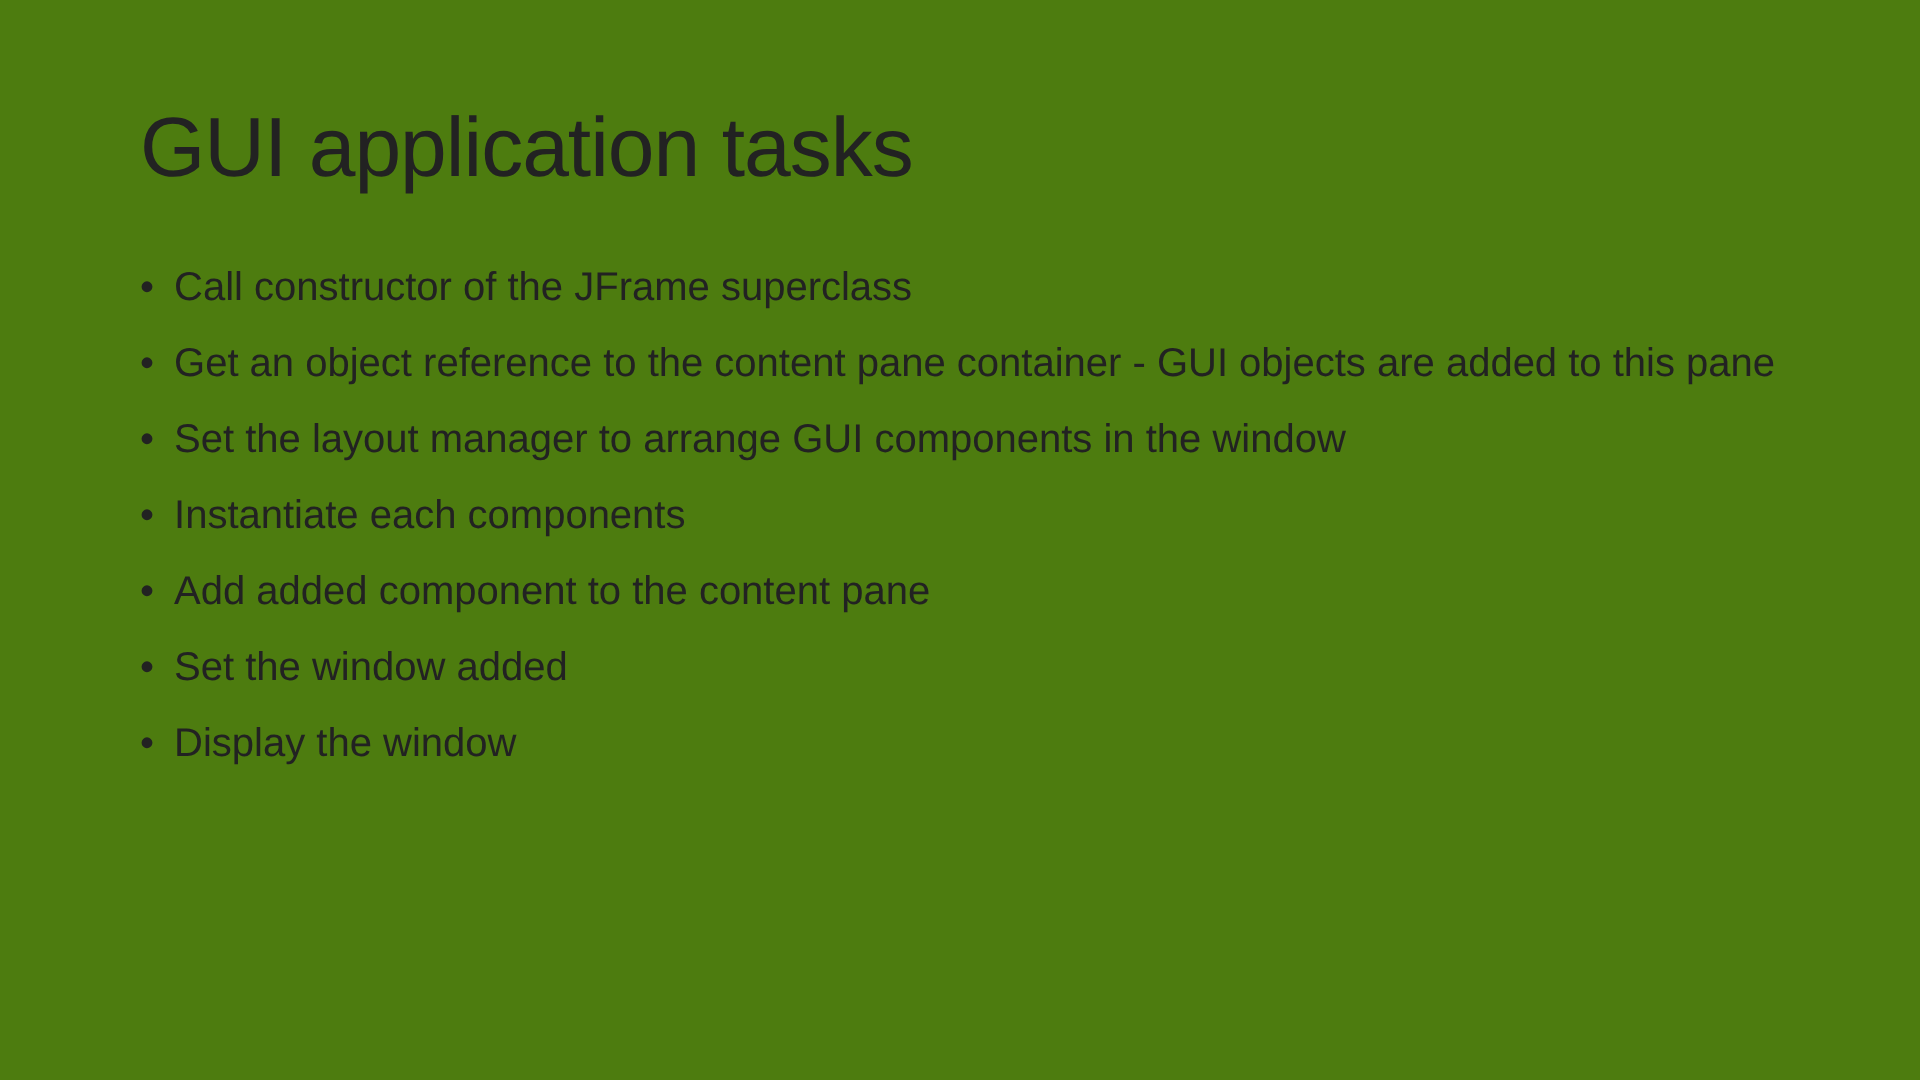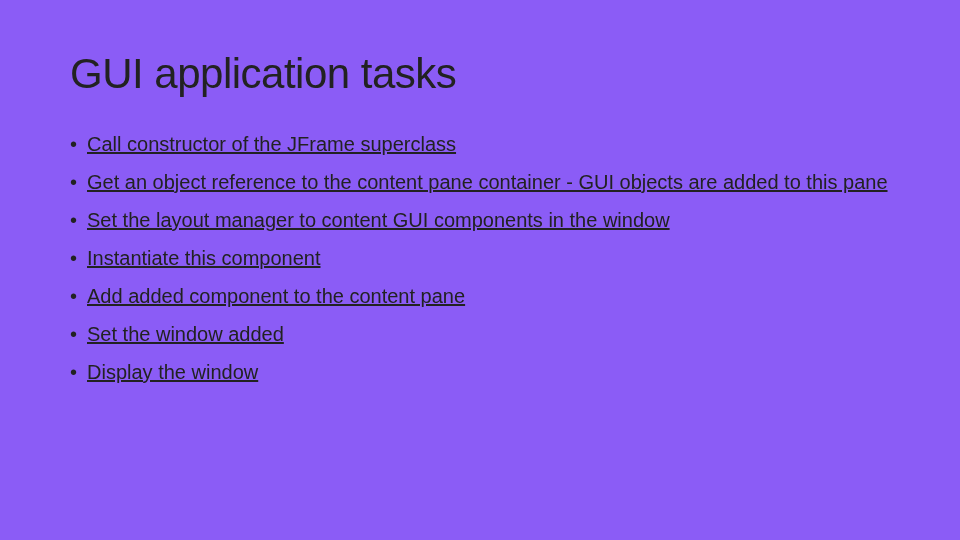--- a/index.html
+++ b/index.html
@@ -12,21 +12,21 @@
       width: 960px;
       height: 540px;
       background: #ffffff;
       font-family: 'Segoe UI', Arial, sans-serif;
       overflow: hidden;
     }
 
     .slide {
       width: 960px;
       height: 540px;
-      background: #8b5cf6;
+      background: #4d7c0f;
       padding: 50px 70px 40px 70px;
       display: flex;
       flex-direction: column;
     }
 
     .title {
       font-size: 42px;
       font-weight: 300;
       color: #222222;
       margin-bottom: 32px;
@@ -49,45 +49,44 @@
     }
 
     .bullet {
       margin-right: 10px;
       flex-shrink: 0;
       margin-top: 0px;
     }
 
     .bullet-text {
       flex: 1;
-      text-decoration: underline;
     }
   </style>
 </head>
 <body>
 
 <div class="slide">
   <h1 class="title">GUI application tasks</h1>
   <div class="content">
 
   <div class="bullet-item">
         <span class="bullet">•</span>
         <span class="bullet-text">Call constructor of the JFrame superclass</span>
       </div>
       <div class="bullet-item">
         <span class="bullet">•</span>
         <span class="bullet-text">Get an object reference to the content pane container - GUI objects are added to this pane</span>
       </div>
       <div class="bullet-item">
         <span class="bullet">•</span>
-        <span class="bullet-text">Set the layout manager to content GUI components in the window</span>
+        <span class="bullet-text">Set the layout manager to arrange GUI components in the window</span>
       </div>
       <div class="bullet-item">
         <span class="bullet">•</span>
-        <span class="bullet-text">Instantiate this component</span>
+        <span class="bullet-text">Instantiate each components</span>
       </div>
       <div class="bullet-item">
         <span class="bullet">•</span>
         <span class="bullet-text">Add added component to the content pane</span>
       </div>
       <div class="bullet-item">
         <span class="bullet">•</span>
         <span class="bullet-text">Set the window added</span>
       </div>
       <div class="bullet-item">

